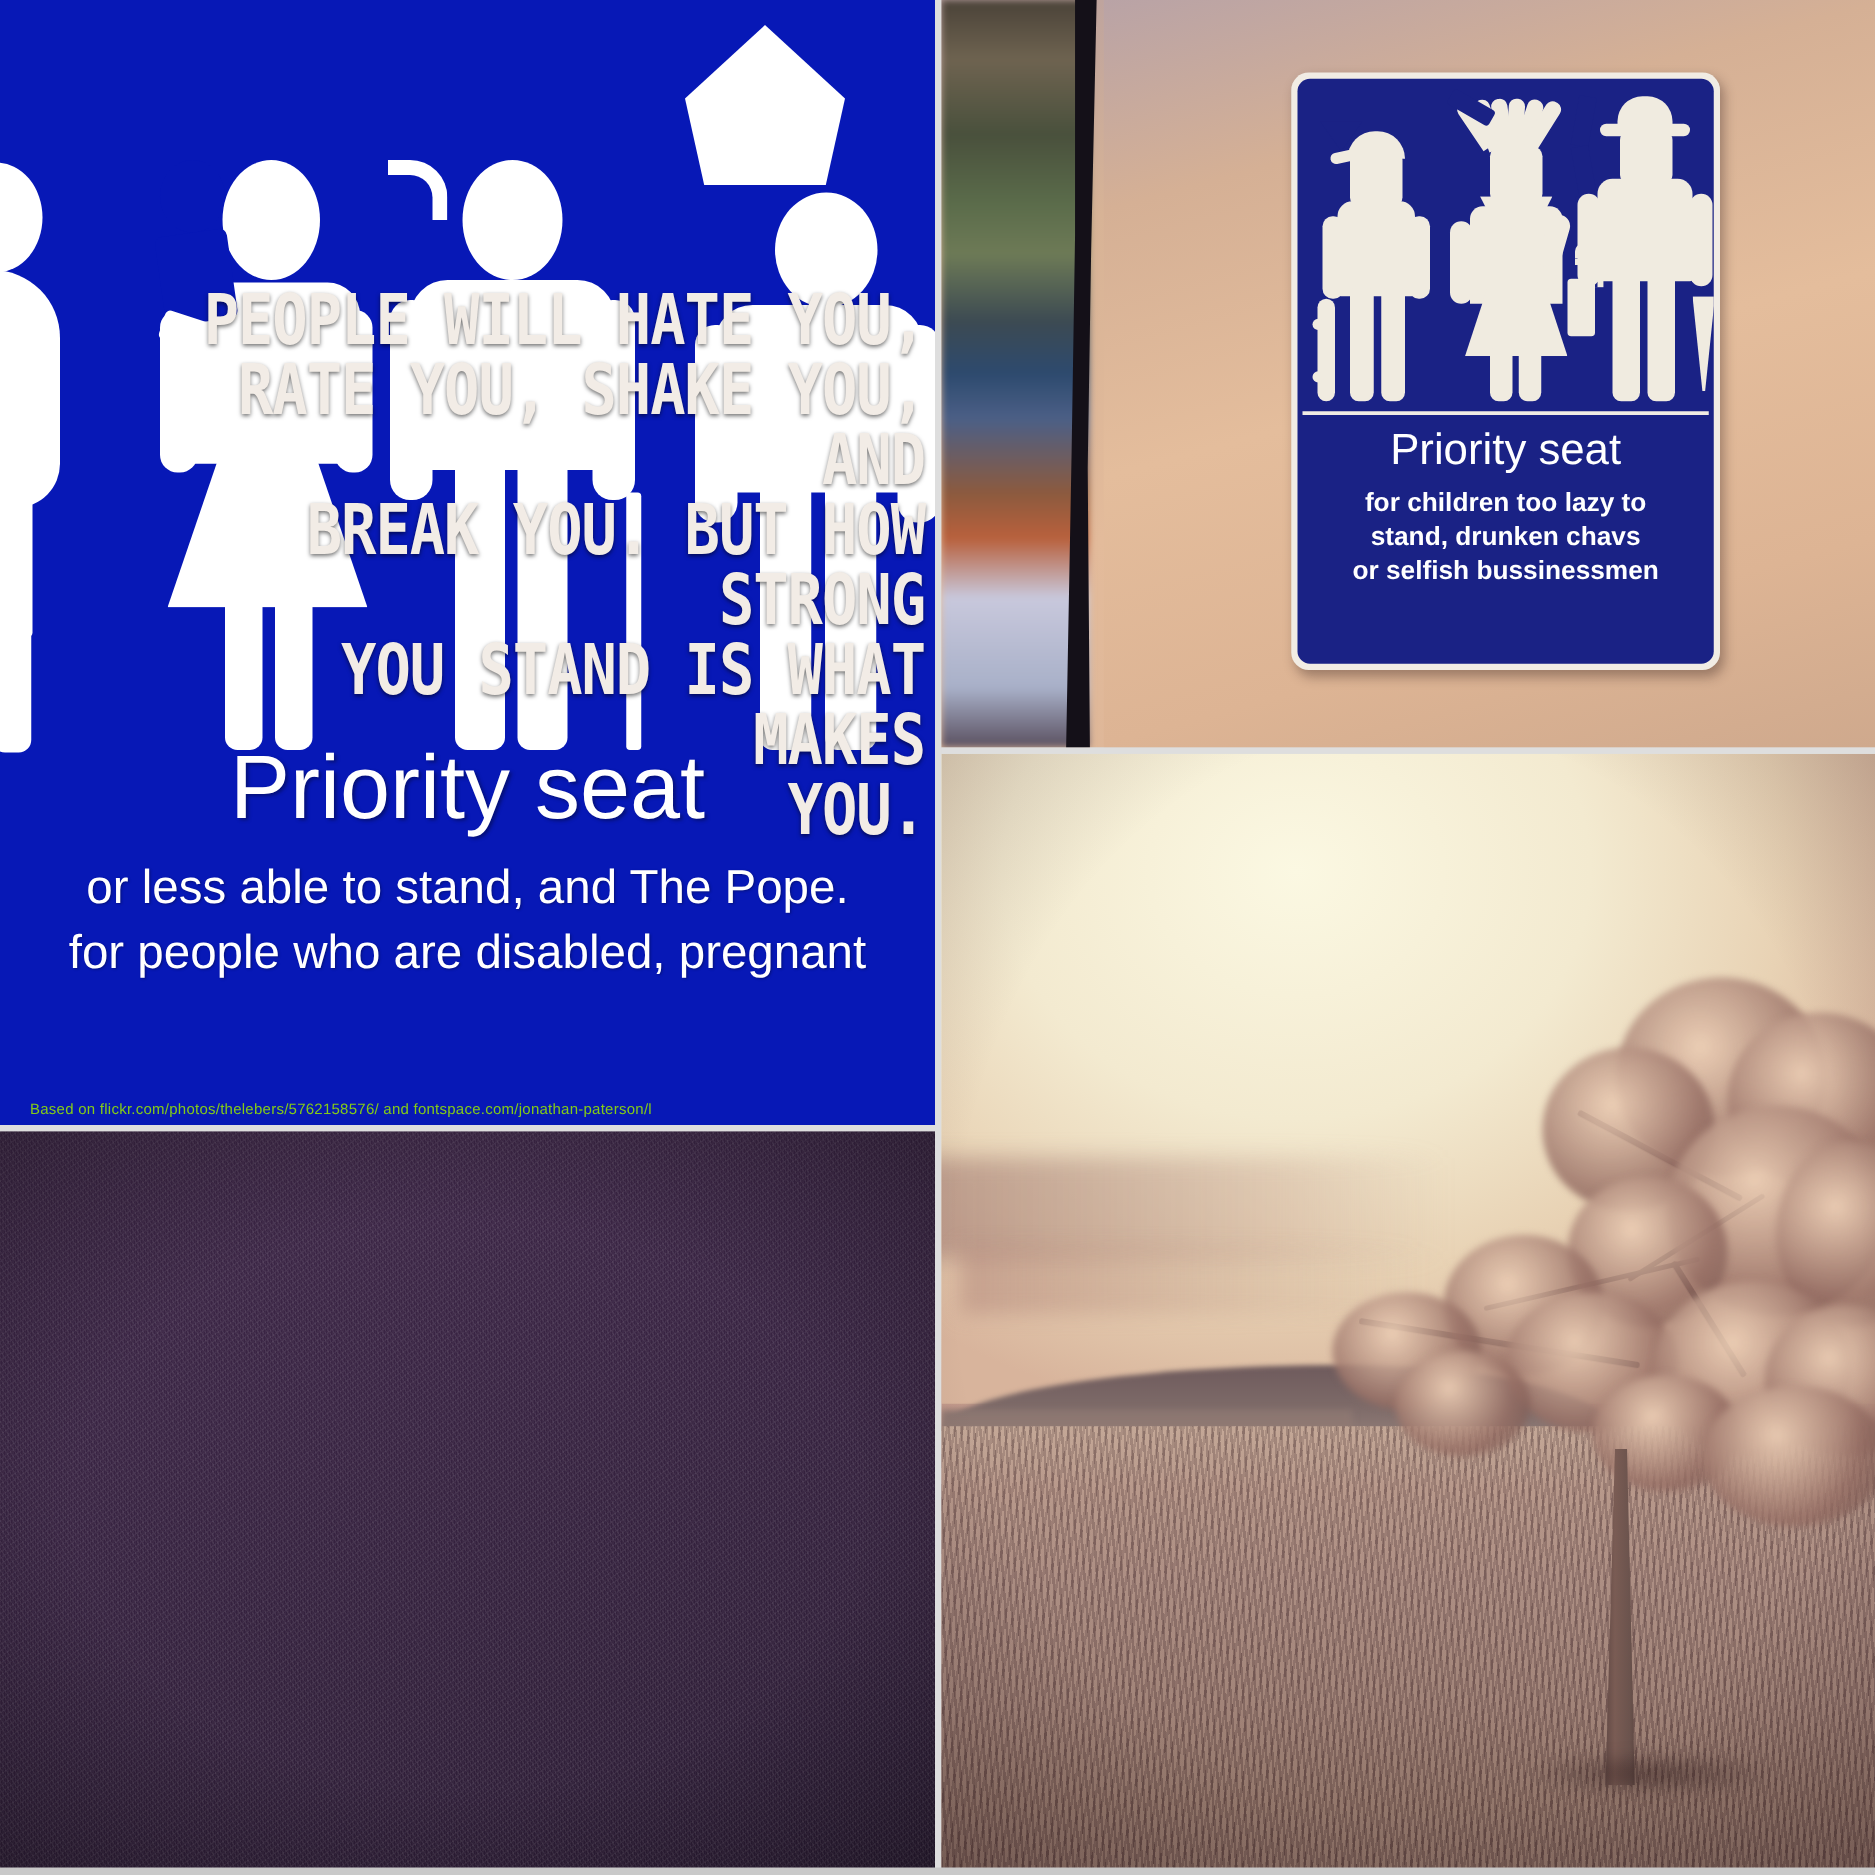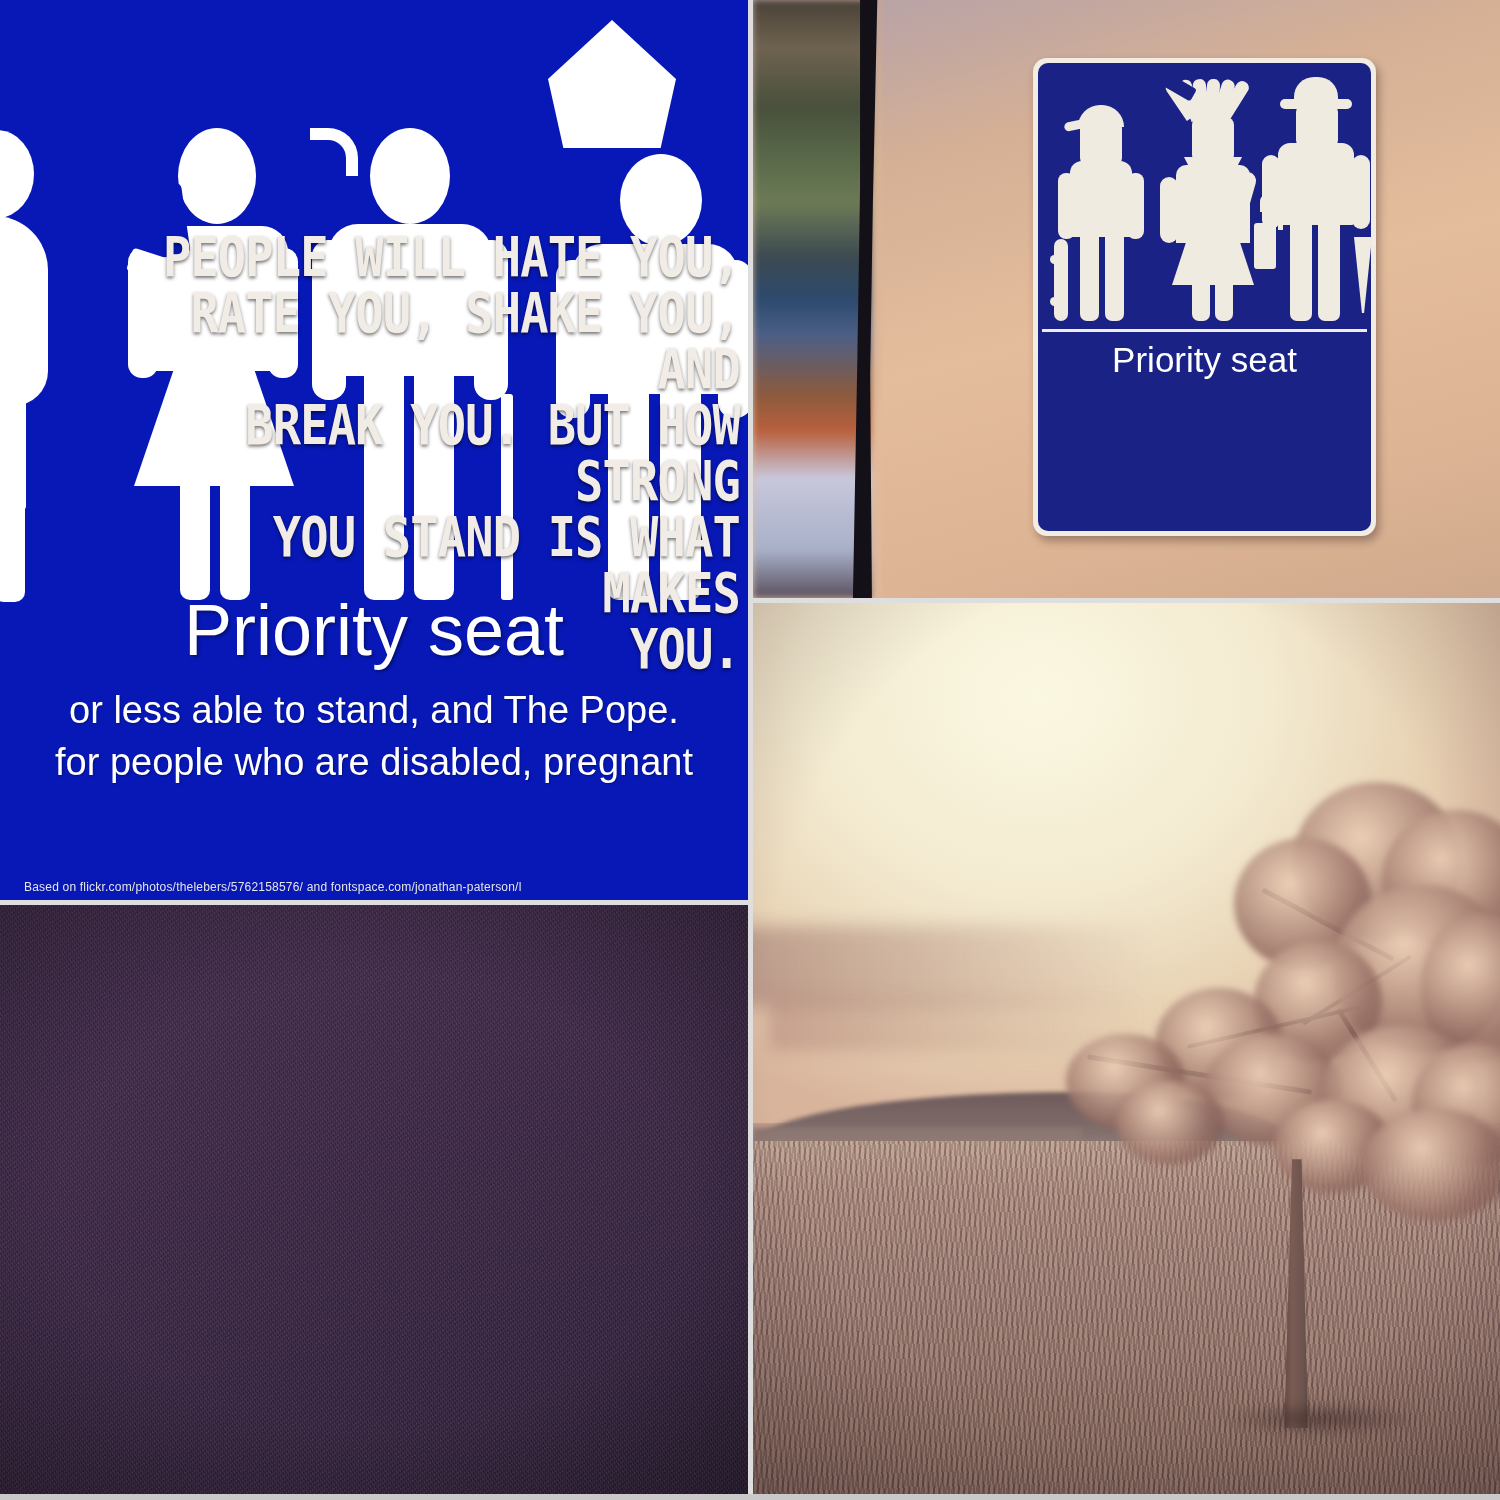--- a/index.html
+++ b/index.html
@@ -58,21 +58,21 @@
   #fig-pope .armL{left:8px;top:240px;width:34px;height:158px;border-radius:16px;}
   #fig-pope .armR{left:170px;top:240px;width:34px;height:158px;border-radius:16px;}
   #fig-pope .legL{left:60px;top:370px;width:41px;height:210px;border-radius:4px 4px 10px 10px;}
   #fig-pope .legR{left:112px;top:370px;width:41px;height:210px;border-radius:4px 4px 10px 10px;}
 
   #sign-caption{position:absolute;left:0;top:590px;width:748px;text-align:center;color:#fff;}
   #sign-title{font-size:72px;line-height:80px;font-weight:400;letter-spacing:0px;
         text-shadow:2px 2px 3px rgba(0,0,0,.35);}
   #sign-sub{font-size:38px;line-height:52px;margin-top:14px;font-weight:400;
         text-shadow:1px 1px 2px rgba(0,0,0,.3);}
-  #sign-attrib{position:absolute;left:24px;top:880px;width:740px;font-size:12px;color:#e5e5e5;
+  #sign-attrib{position:absolute;left:24px;top:880px;width:740px;font-size:12px;color:#84cc16;
         white-space:nowrap;overflow:hidden;letter-spacing:.2px;}
 
   
   #panel-photo{left:753px;top:0;width:747px;height:598px;
         background:linear-gradient(160deg,#b8a0a0 0%,#d7b396 25%,#e3bb9b 55%,#d9b295 100%);}
   #photo-window{position:absolute;left:0;top:0;width:118px;height:598px;
         background:linear-gradient(180deg,
           #4a4238 0%,#6e6350 8%,#49503c 18%,#5a6b4a 27%,#6d7a56 34%,
           #3c4a52 43%,#2d4a6e 50%,#4b5f86 56%,#8c5a3e 66%,#b8603c 72%,
           #c8c8dc 80%,#a8b0c8 92%,#5a5060 100%);
@@ -334,20 +334,25 @@
             <div class="case-h"></div>
           <div class="umb-hook"></div>
             <div class="tw umb-body"></div>
         </div>
       </div>
 
       <div id="train-divider"></div>
 
       <div id="train-text">
         <div id="train-title">Priority seat</div>
+        <div id="train-sub">
+          <div>for children too lazy to</div>
+          <div>stand, drunken chavs</div>
+          <div>or selfish bussinessmen</div>
+        </div>
       </div>
     </div>
   </div>
 
   <div class="panel" id="panel-quote"></div>
   <div id="quote-text">
     <div>PEOPLE WILL HATE YOU,</div>
     <div>RATE YOU, SHAKE YOU, AND</div>
     <div>BREAK YOU. BUT HOW STRONG</div>
     <div>YOU STAND IS WHAT MAKES</div>

